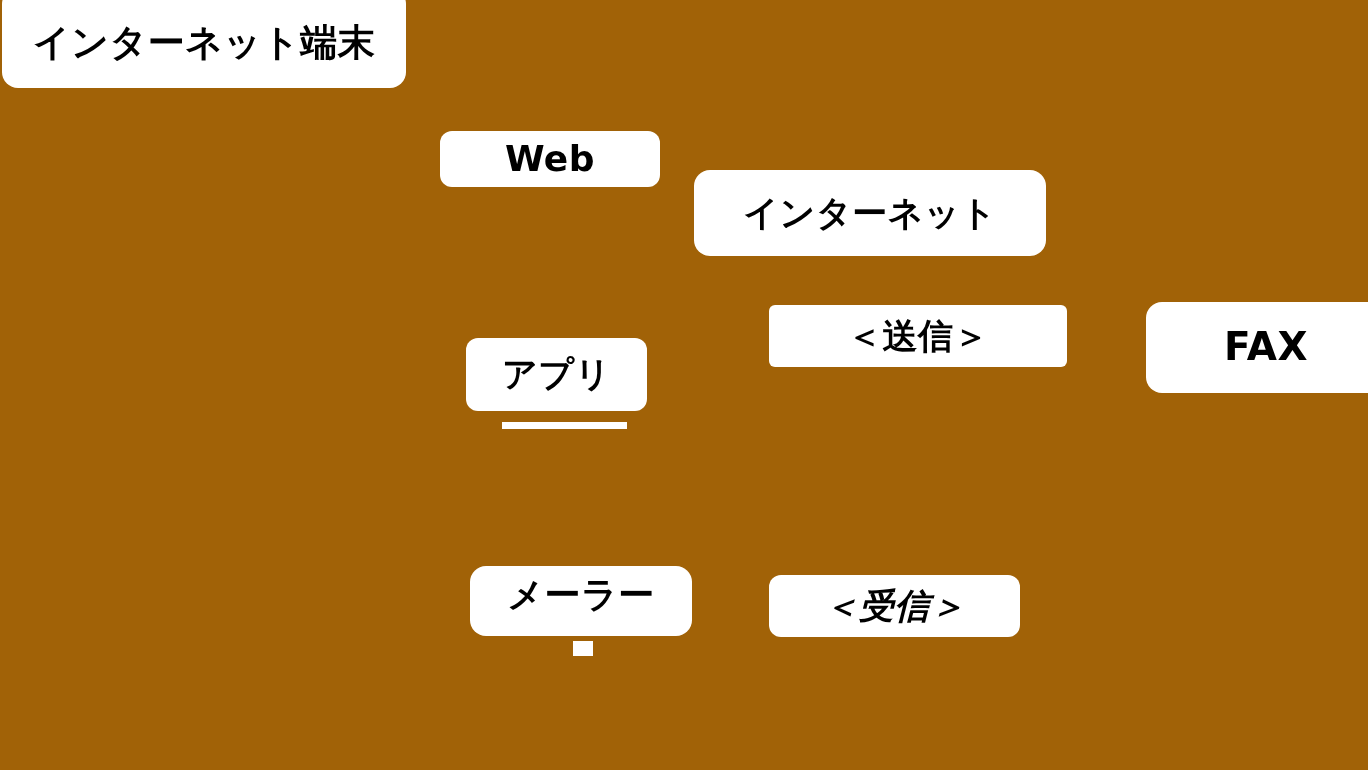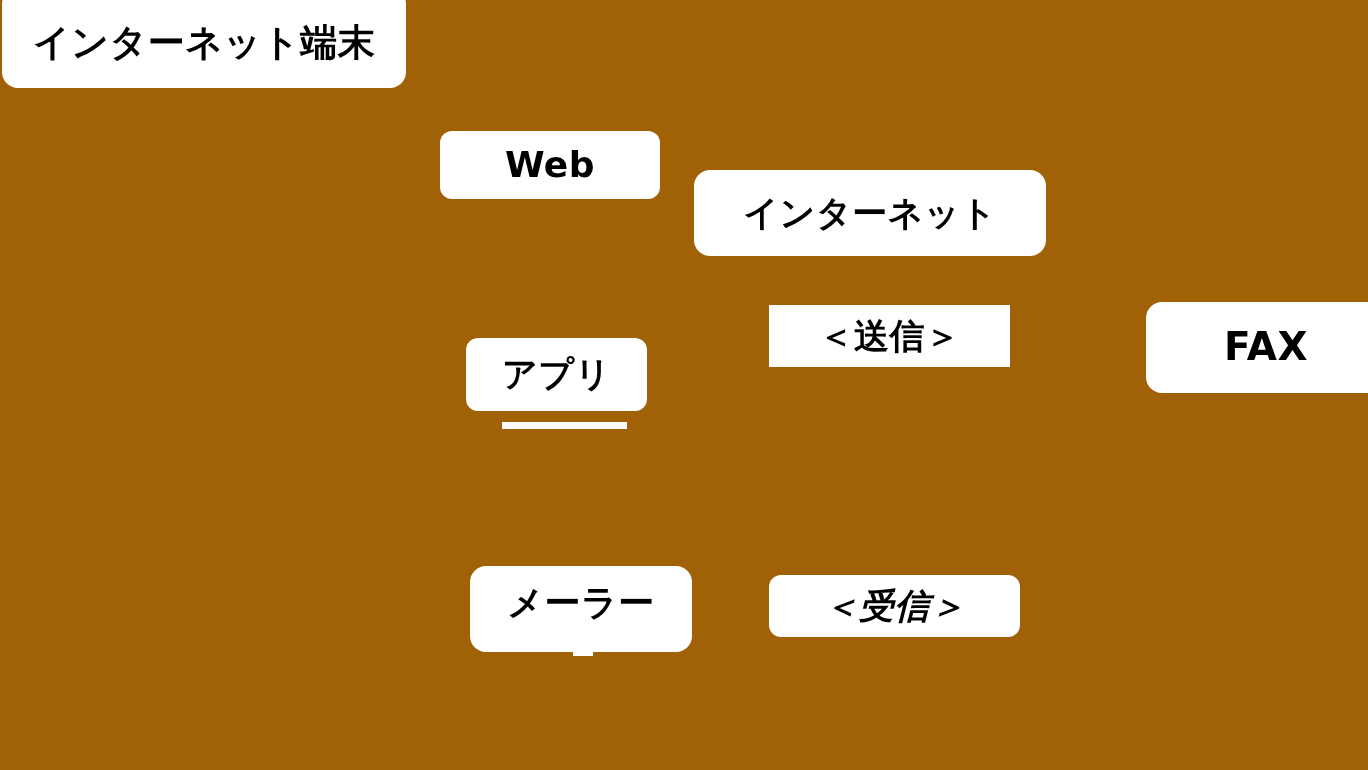--- a/index.html
+++ b/index.html
@@ -47,41 +47,41 @@
     height: 100px;
     font-size: 37px;
     border-radius: 16px;
     padding-top: 10px;
   }
 
   .node-web {
     left: 440px;
     top: 131px;
     width: 220px;
-    height: 68px;
+    height: 56px;
     font-size: 36px;
     border-radius: 12px;
   }
 
   .node-internet {
     left: 694px;
     top: 170px;
     width: 352px;
     height: 86px;
     font-size: 35px;
     border-radius: 16px;
   }
 
   .node-send {
     left: 769px;
     top: 305px;
-    width: 241px;
+    width: 298px;
     height: 62px;
     font-size: 35px;
-    border-radius: 0;
+    border-radius: 6px;
   }
 
   .node-fax {
     left: 1146px;
     top: 302px;
     width: 240px;
     height: 91px;
     font-size: 39px;
     border-radius: 16px;
   }
@@ -92,21 +92,21 @@
     width: 181px;
     height: 73px;
     font-size: 35px;
     border-radius: 12px;
   }
 
   .node-mailer {
     left: 470px;
     top: 566px;
     width: 222px;
-    height: 86px;
+    height: 70px;
     font-size: 36px;
     border-radius: 16px;
     padding-bottom: 12px;
   }
 
   .node-receive {
     left: 769px;
     top: 575px;
     width: 251px;
     height: 62px;

